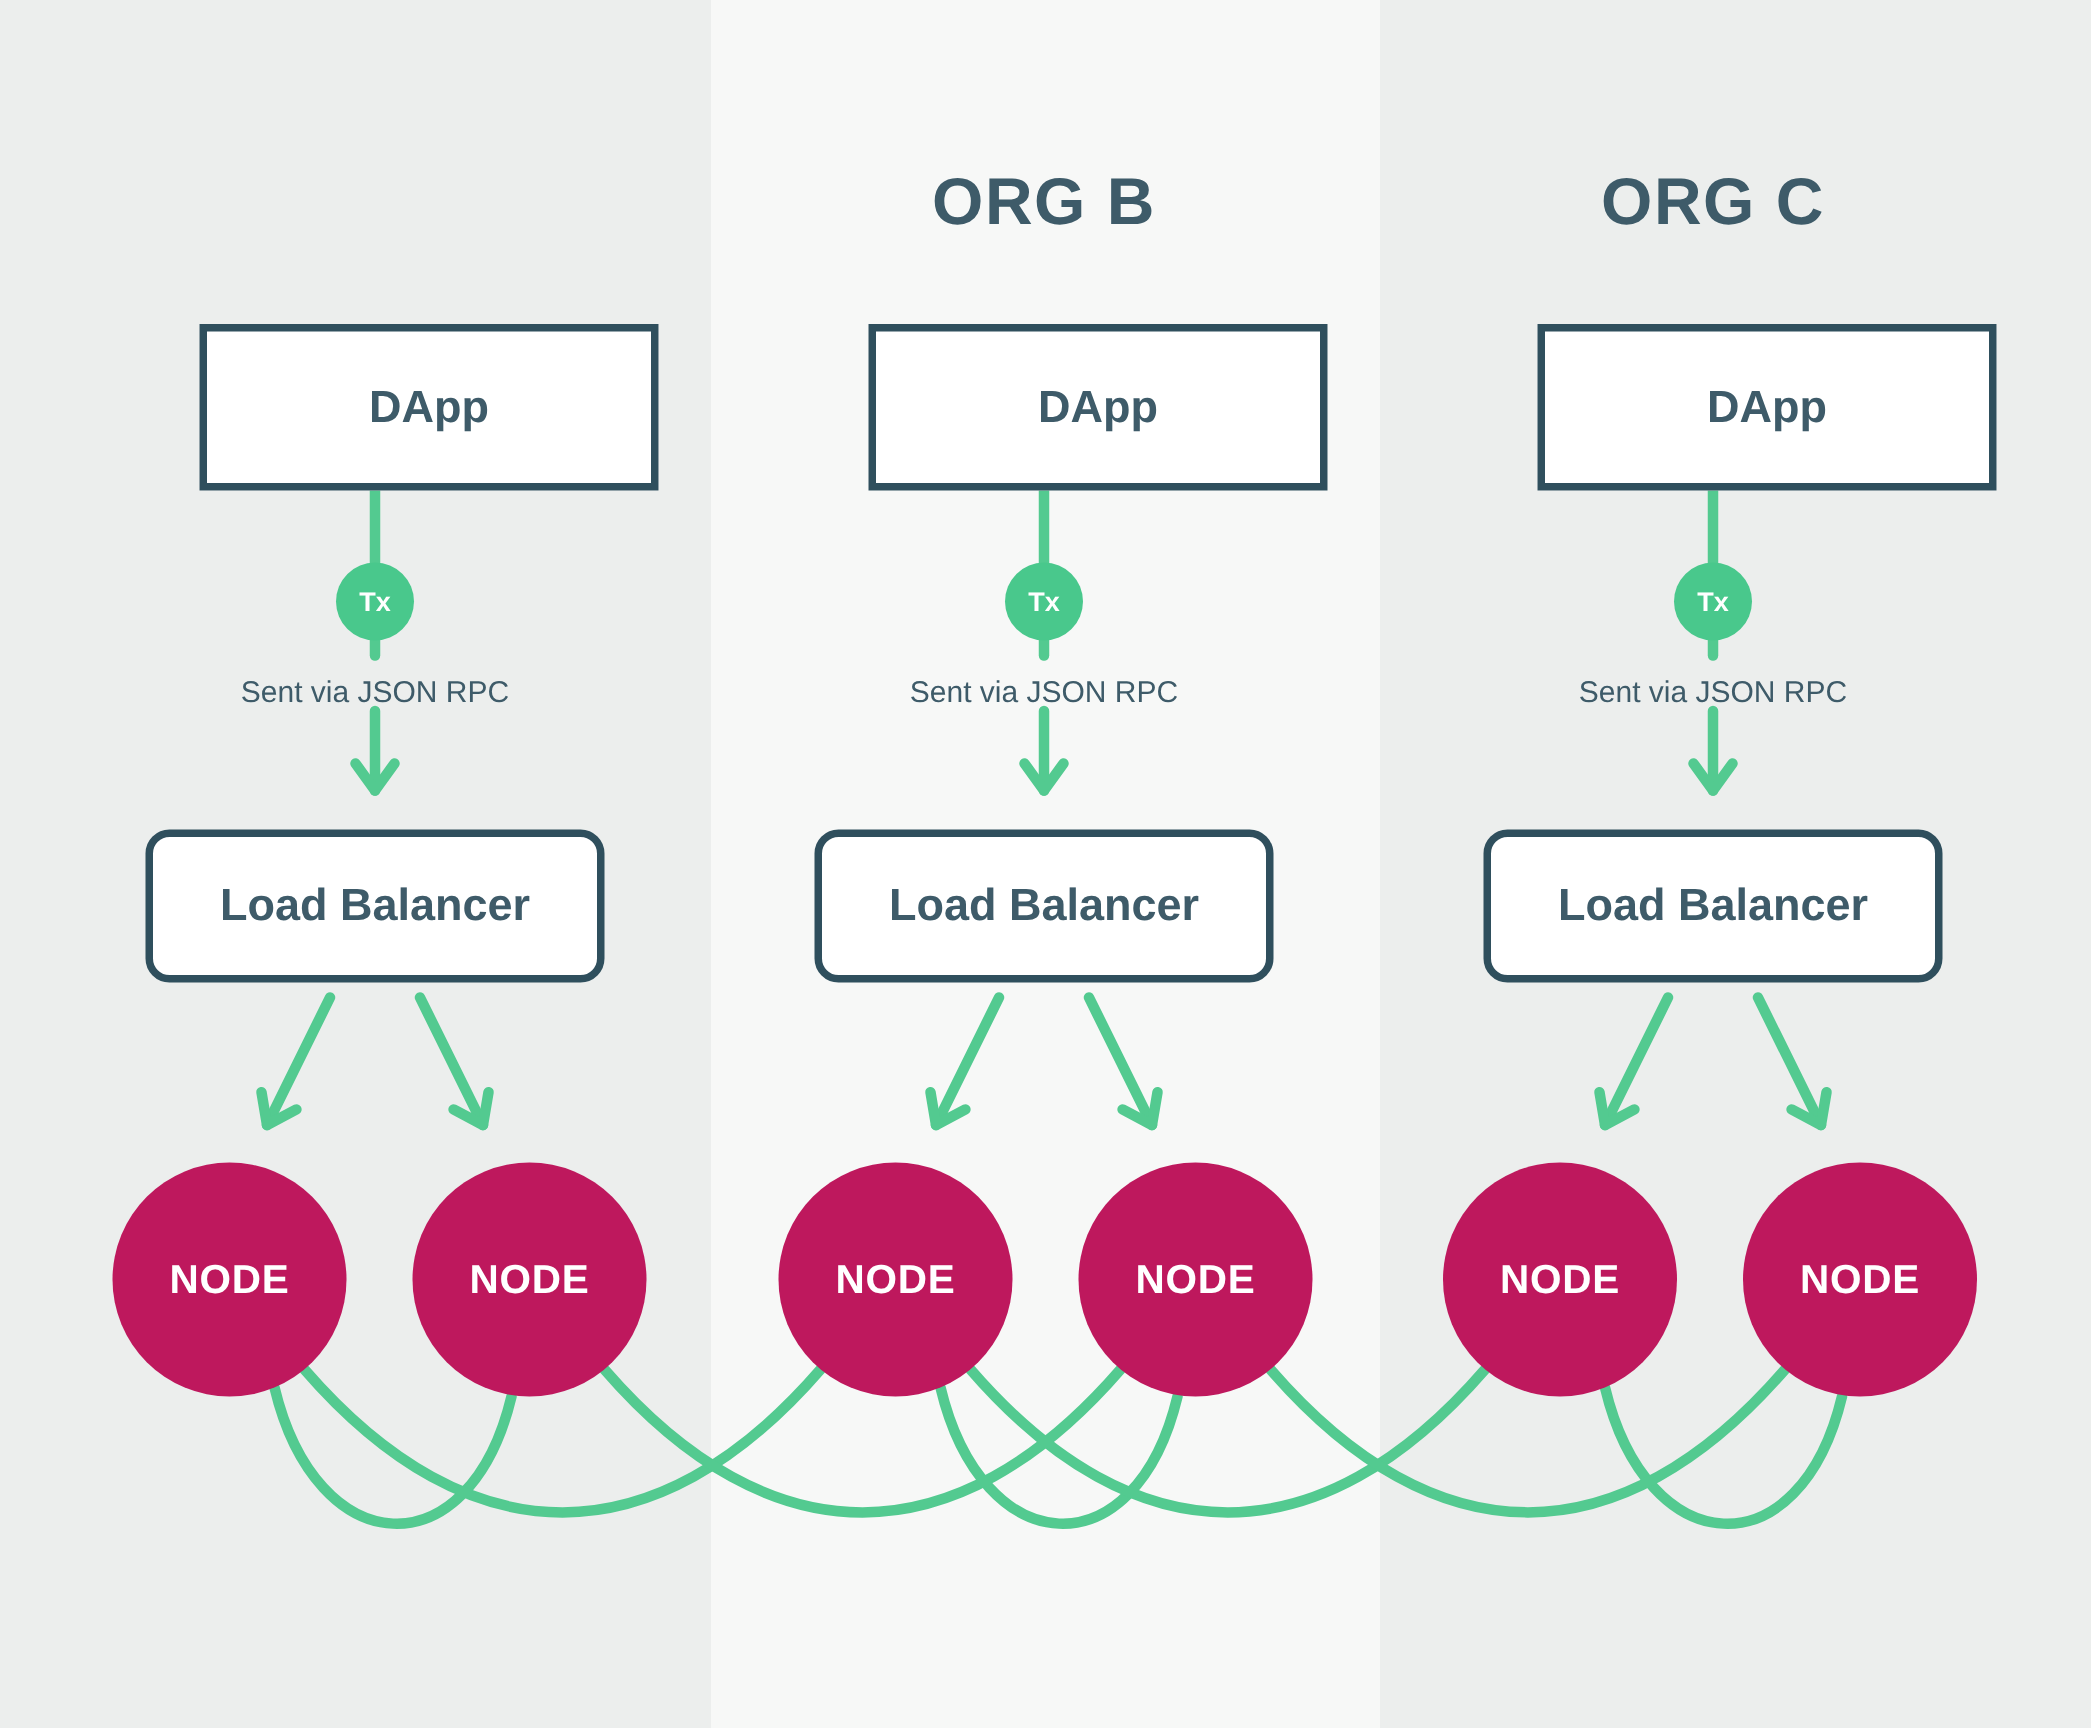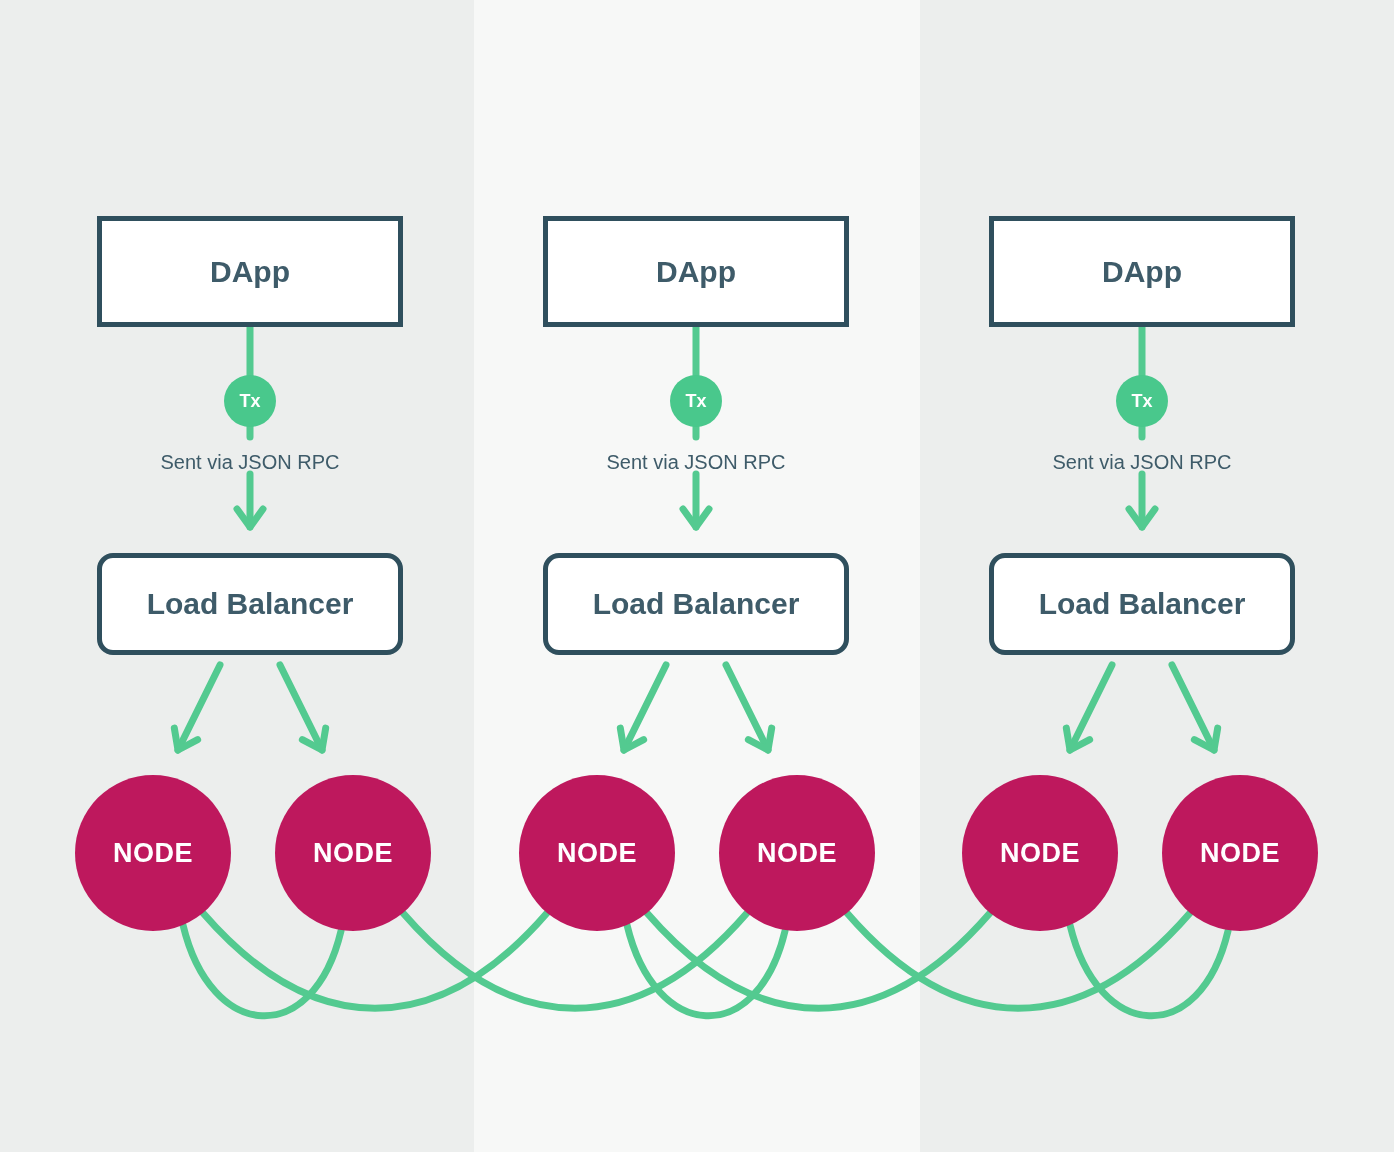--- a/index.html
+++ b/index.html
@@ -21,21 +21,21 @@
     color:#3E5B69;z-index:2;
   }
   .box{
     position:absolute;width:306px;
     background:#FFFFFF;border:5px solid #2F4F5D;
     box-sizing:border-box;
     display:flex;align-items:center;justify-content:center;
     font-size:30px;font-weight:700;color:#3E5B69;
     z-index:2;
   }
-  .dapp{top:216px;height:111px;}
+  .dapp{top:216px;height:111px;margin-left:36px;}
   .lb{top:553px;height:102px;border-radius:16px;}
   .tx-badge{
     position:absolute;top:375px;width:52px;height:52px;
     border-radius:50%;background:#49C88C;
     display:flex;align-items:center;justify-content:center;
     font-size:18px;font-weight:700;color:#FFFFFF;
     z-index:2;
   }
   .caption{
     position:absolute;top:451px;width:300px;
@@ -105,37 +105,39 @@
   <div class="box lb" style="left:97px">
     <span>Load Balancer</span>
   </div>
   <div class="node" style="left:75px">
     <span>NODE</span>
   </div>
   <div class="node" style="left:275px">
     <span>NODE</span>
   </div>
 
+  <div class="org-title" style="left:546px">ORG B</div>
   <div class="box dapp" style="left:543px">
     <span>DApp</span>
   </div>
   <div class="tx-badge" style="left:670px">
     <span>Tx</span>
   </div>
   <div class="caption" style="left:546px">Sent via JSON RPC</div>
   <div class="box lb" style="left:543px">
     <span>Load Balancer</span>
   </div>
   <div class="node" style="left:519px">
     <span>NODE</span>
   </div>
   <div class="node" style="left:719px">
     <span>NODE</span>
   </div>
 
+  <div class="org-title" style="left:992px">ORG C</div>
   <div class="box dapp" style="left:989px">
     <span>DApp</span>
   </div>
   <div class="tx-badge" style="left:1116px">
     <span>Tx</span>
   </div>
   <div class="caption" style="left:992px">Sent via JSON RPC</div>
   <div class="box lb" style="left:989px">
     <span>Load Balancer</span>
   </div>

